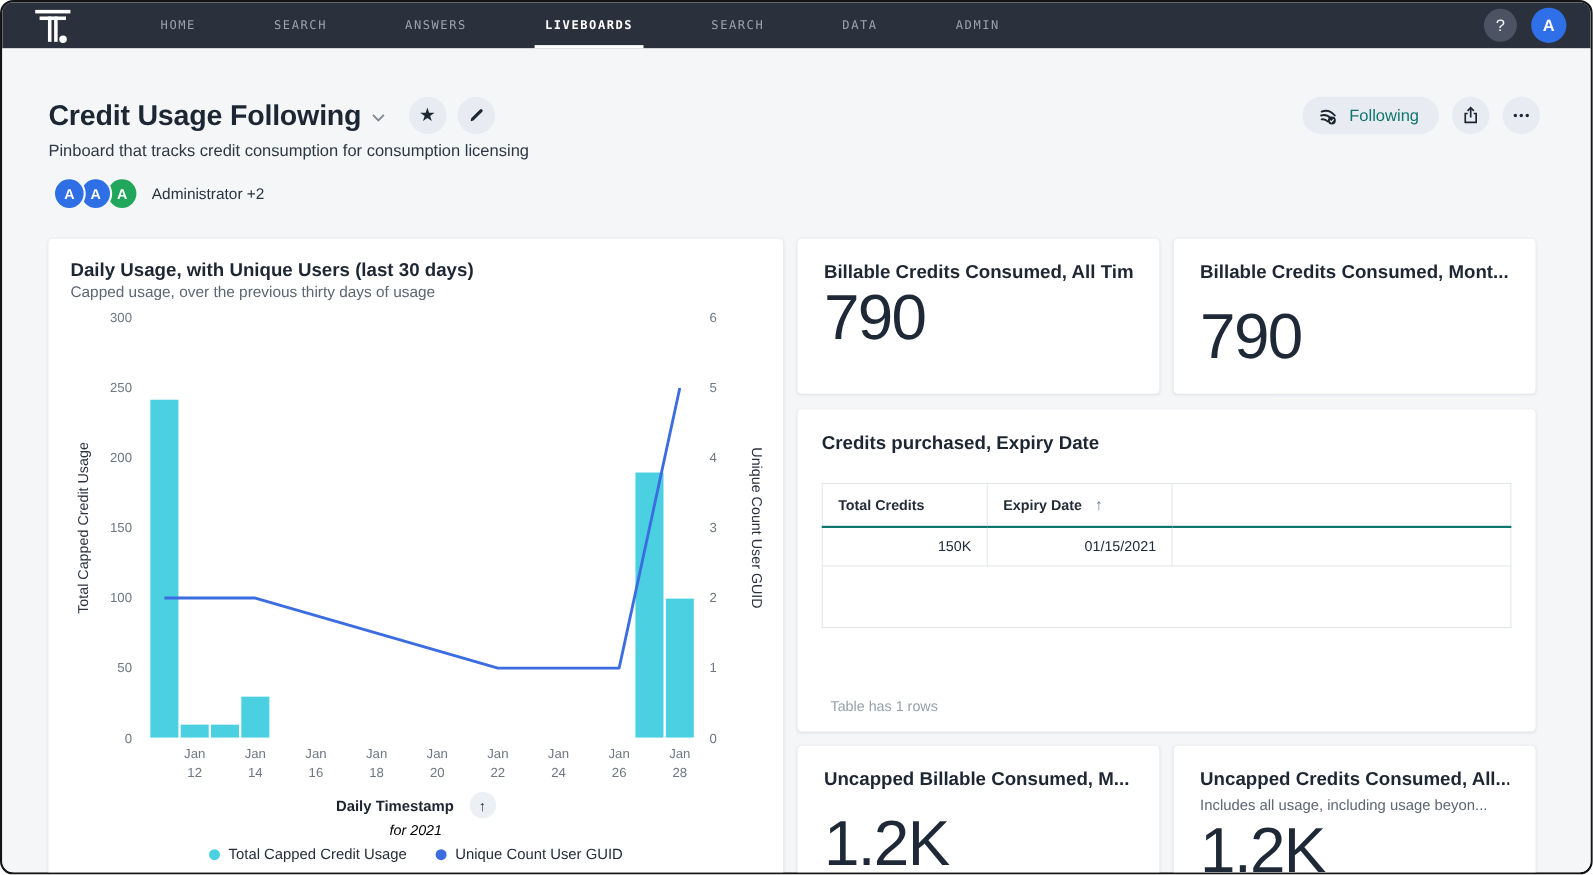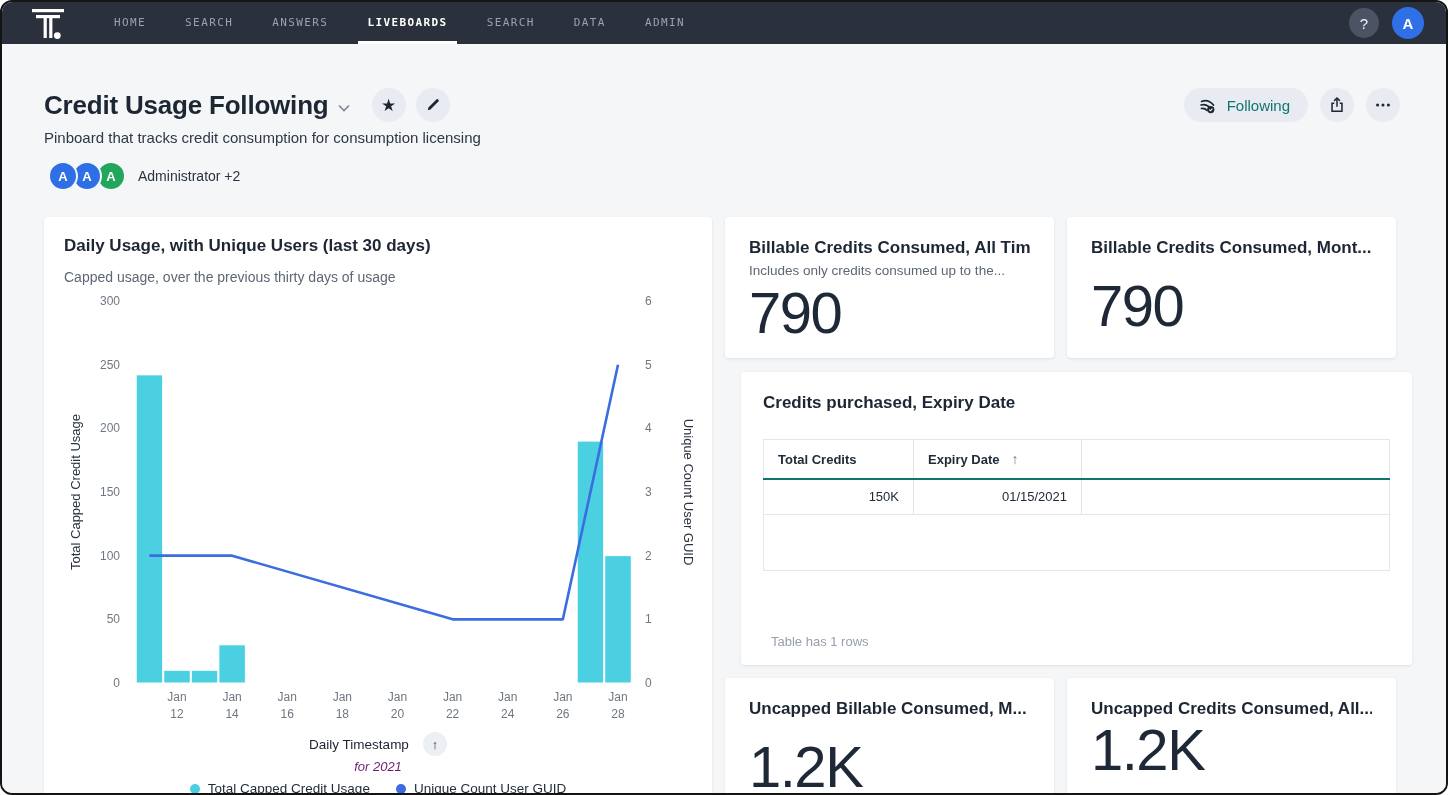--- a/index.html
+++ b/index.html
@@ -3,21 +3,21 @@
 <meta charset="utf-8">
 <style>
   * { margin:0; padding:0; box-sizing:border-box; }
   html,body { background:#ffffff; font-family:"Liberation Sans","DejaVu Sans",sans-serif; }
   .frame { position:relative; width:1448px; height:795px; border:2px solid #141414; border-radius:12px; overflow:hidden; background:#f4f6f8; }
 
   
   .navbar { position:relative; height:42px; background:#2b313c; display:flex; align-items:center; padding-left:28px; }
   .logo { width:36px; height:36px; margin-right:48px; display:flex; align-items:center; justify-content:center; cursor:pointer; }
   .nav-items { display:flex; height:42px; }
-  .nav-item { position:relative; height:42px; line-height:42px; margin-right:39px; font-family:"DejaVu Sans Mono","Liberation Mono",monospace; font-size:11px; letter-spacing:1.4px; color:#9aa2ae; cursor:pointer; white-space:nowrap; }
+  .nav-item { position:relative; height:42px; line-height:42px; margin-right:39px; font-family:"DejaVu Sans Mono","Liberation Mono",monospace; font-size:11px; letter-spacing:1.4px; color:#9aa2ae; cursor:pointer; white-space:nowrap;margin-left:32px; }
   .nav-item.active { color:#ffffff; font-weight:bold; }
   .nav-item.active::after { content:""; position:absolute; left:-9px; right:-9px; bottom:0; height:3px; background:#ffffff; }
   .nav-right { margin-left:auto; display:flex; align-items:center; gap:13px; padding-right:22px; }
   .help-btn { width:30px; height:30px; border-radius:50%; background:#4c5464; color:#f2f4f7; font-size:15px; display:flex; align-items:center; justify-content:center; cursor:pointer; }
   .nav-avatar { width:32px; height:32px; border-radius:50%; background:#2f6fe8; color:#fff; font-size:15px; font-weight:bold; display:flex; align-items:center; justify-content:center; cursor:pointer; }
 
   
   .main { position:relative; height:753px; background:#f4f6f8; overflow:hidden; }
   .page-header { position:absolute; left:42px; right:46px; top:44px; }
   .title-row { display:flex; align-items:center; }
@@ -31,46 +31,46 @@
   .follow-label { font-size:15px; color:#0f766e; }
   .page-desc { margin-top:7px; margin-left:0; font-size:15px; color:#2e3845; }
   .authors-row { margin-top:15px; margin-left:4px; display:flex; align-items:center; }
   .author-avatars { display:flex; }
   .author-avatar { width:30px; height:30px; border-radius:50%; border:2px solid #f4f6f8; color:#fff; font-size:13px; font-weight:bold; display:flex; align-items:center; justify-content:center; margin-right:-6px; cursor:pointer; }
   .authors-label { margin-left:18px; font-size:14px; color:#2a3340; }
 
   
   .card { position:absolute; background:#ffffff; border-radius:4px; box-shadow:0 1px 3px rgba(25,35,55,0.10); }
   .card-title { font-size:17px; font-weight:bold; color:#1d2633; white-space:nowrap; overflow:hidden; }
-  .card-sub { margin-top:13px; font-size:14px; color:#5d6773; white-space:nowrap; overflow:hidden; }
+  .card-sub { margin-top:1px; font-size:14px; color:#5d6773; white-space:nowrap; overflow:hidden; }
 
   .chart-card { left:42px; top:173px; width:668px; height:660px; padding:19px 0 0 0; }
   .chart-head { padding:0 20px; }
   .chart-svg { display:block; margin-top:3px; }
   .tick { font-size:12px; fill:#6f7781; font-family:"Liberation Sans",sans-serif; }
   .axis-title { font-size:13px; fill:#29323e; font-family:"Liberation Sans",sans-serif; }
   .xlabel-row { display:flex; align-items:center; justify-content:center; gap:14px; margin-top:2px; }
-  .xlabel-text { font-size:13.5px; font-weight:normal; color:#1c2430; }
+  .xlabel-text { font-size:13.5px; font-weight:bold; color:#1c2430; }
   .axis-sort-btn { width:24px; height:24px; border-radius:50%; background:#eceff3; display:flex; align-items:center; justify-content:center; font-size:13px; color:#1d2633; cursor:pointer; }
-  .xlabel-note { text-align:center; font-size:13px; font-style:italic; color:#701a75; margin-top:3px; }
+  .xlabel-note { text-align:center; font-size:13px; font-style:italic; color:#000000; margin-top:3px; }
   .legend-row { display:flex; justify-content:center; gap:26px; margin-top:7px; }
   .legend-item { display:flex; align-items:center; gap:8px; cursor:pointer; }
   .legend-dot { width:10px; height:10px; border-radius:50%; }
   .legend-label { font-size:13.5px; color:#242e3a; }
 
   .kpi-card { width:329px; height:170px; padding:21px 24px; }
   .kpi-0 { left:723px; top:173px; height:141px; }
   .kpi-1 { left:1065px; top:173px; height:141px; }
   .kpi-2 { left:723px; top:634px; }
   .kpi-3 { left:1065px; top:634px; }
   .kpi-sub { margin-top:5px; font-size:13.5px; color:#5d6773; min-height:19px; white-space:nowrap; overflow:hidden; }
   .kpi-sub.empty { min-height:12px; }
   .kpi-value { margin-top:2px; font-size:58px; font-weight:normal; color:#1f2837; letter-spacing:-1.5px; line-height:1.0; }
 
-  .table-card { left:739px; top:328px; width:671px; height:293px; padding:21px 22px; }
+  .table-card { left:723px; top:328px; width:671px; height:293px; padding:21px 22px; }
   .ts-table { width:100%; border-collapse:collapse; margin-top:26px; table-layout:fixed; }
   .ts-table th, .ts-table td { border:1px solid #e3e7ec; font-size:13px; color:#222c38; }
   .ts-table th { text-align:left; font-weight:bold; padding:11px 14px; height:38px; border-bottom:2px solid #0f766e; cursor:pointer; }
   .ts-table td { text-align:right; padding:2px 14px; height:35px; }
   .ts-table td.filler { height:56px; border-top:none; cursor:default; }
   .sort-arrow { color:#64819e; font-weight:normal; margin-left:12px; font-size:14px; }
   .table-footer { position:absolute; left:30px; bottom:16px; font-size:13px; color:#97a0aa; }
   .col-1 { width:150px; } .col-2 { width:168px; }
 </style>
 </head>
@@ -225,35 +225,35 @@
         </span>
         <span class="legend-item">
           <span class="legend-dot" id="legend-dot-1" style="background: rgb(59, 108, 224);"></span>
           <span class="legend-label">Unique Count User GUID</span>
         </span>
       </div>
     </div>
 
     <div class="card kpi-card kpi-0">
       <div class="card-title">Billable Credits Consumed, All Time</div>
-      <div class="kpi-sub">Includes only credits consumed up to the...</div>
       <div class="kpi-value">790</div>
     </div>
     <div class="card kpi-card kpi-1">
       <div class="card-title">Billable Credits Consumed, Mont...</div>
       <div class="kpi-sub empty"></div>
       <div class="kpi-value">790</div>
     </div>
     <div class="card kpi-card kpi-2">
       <div class="card-title">Uncapped Billable Consumed, M...</div>
       <div class="kpi-sub empty"></div>
       <div class="kpi-value">1.2K</div>
     </div>
     <div class="card kpi-card kpi-3">
       <div class="card-title">Uncapped Credits Consumed, All...</div>
+      <div class="kpi-sub">Includes all usage, including usage beyon...</div>
       <div class="kpi-value">1.2K</div>
     </div>
 
     <div class="card table-card">
       <div class="card-title">Credits purchased, Expiry Date</div>
       <table class="ts-table">
         <colgroup>
             <col class="col-1">
             <col class="col-2">
             <col>

